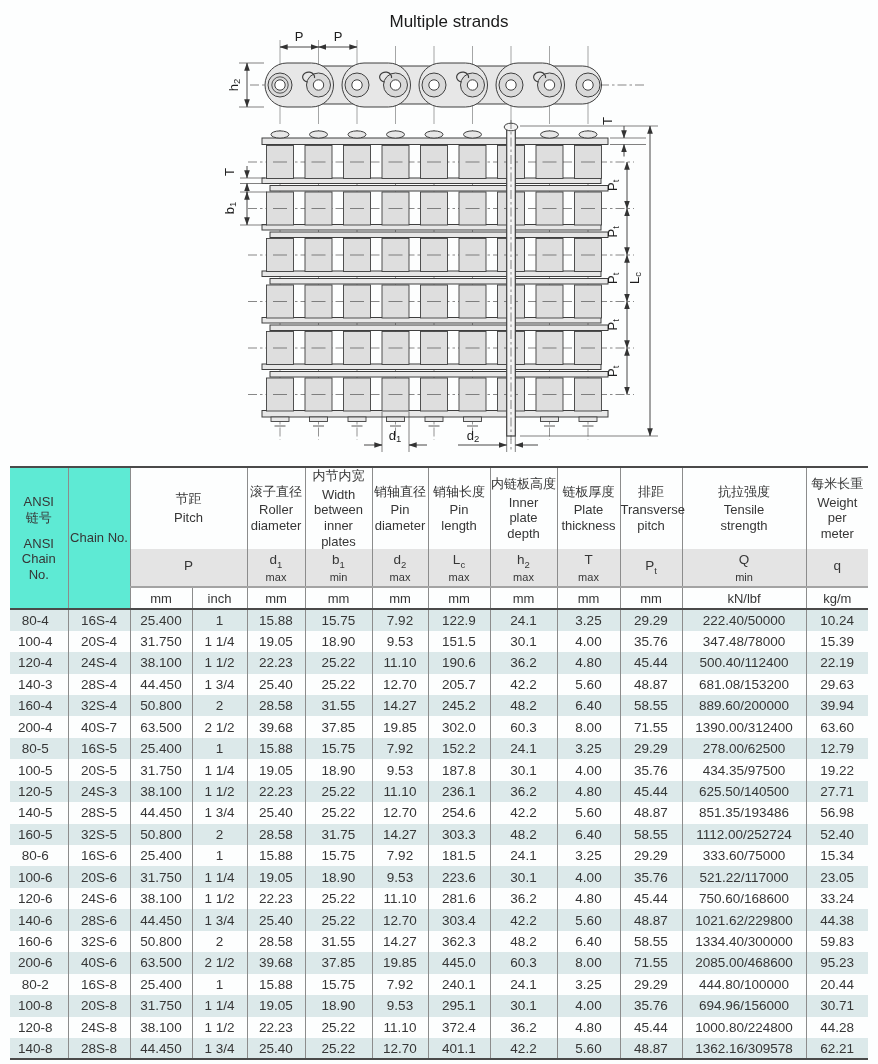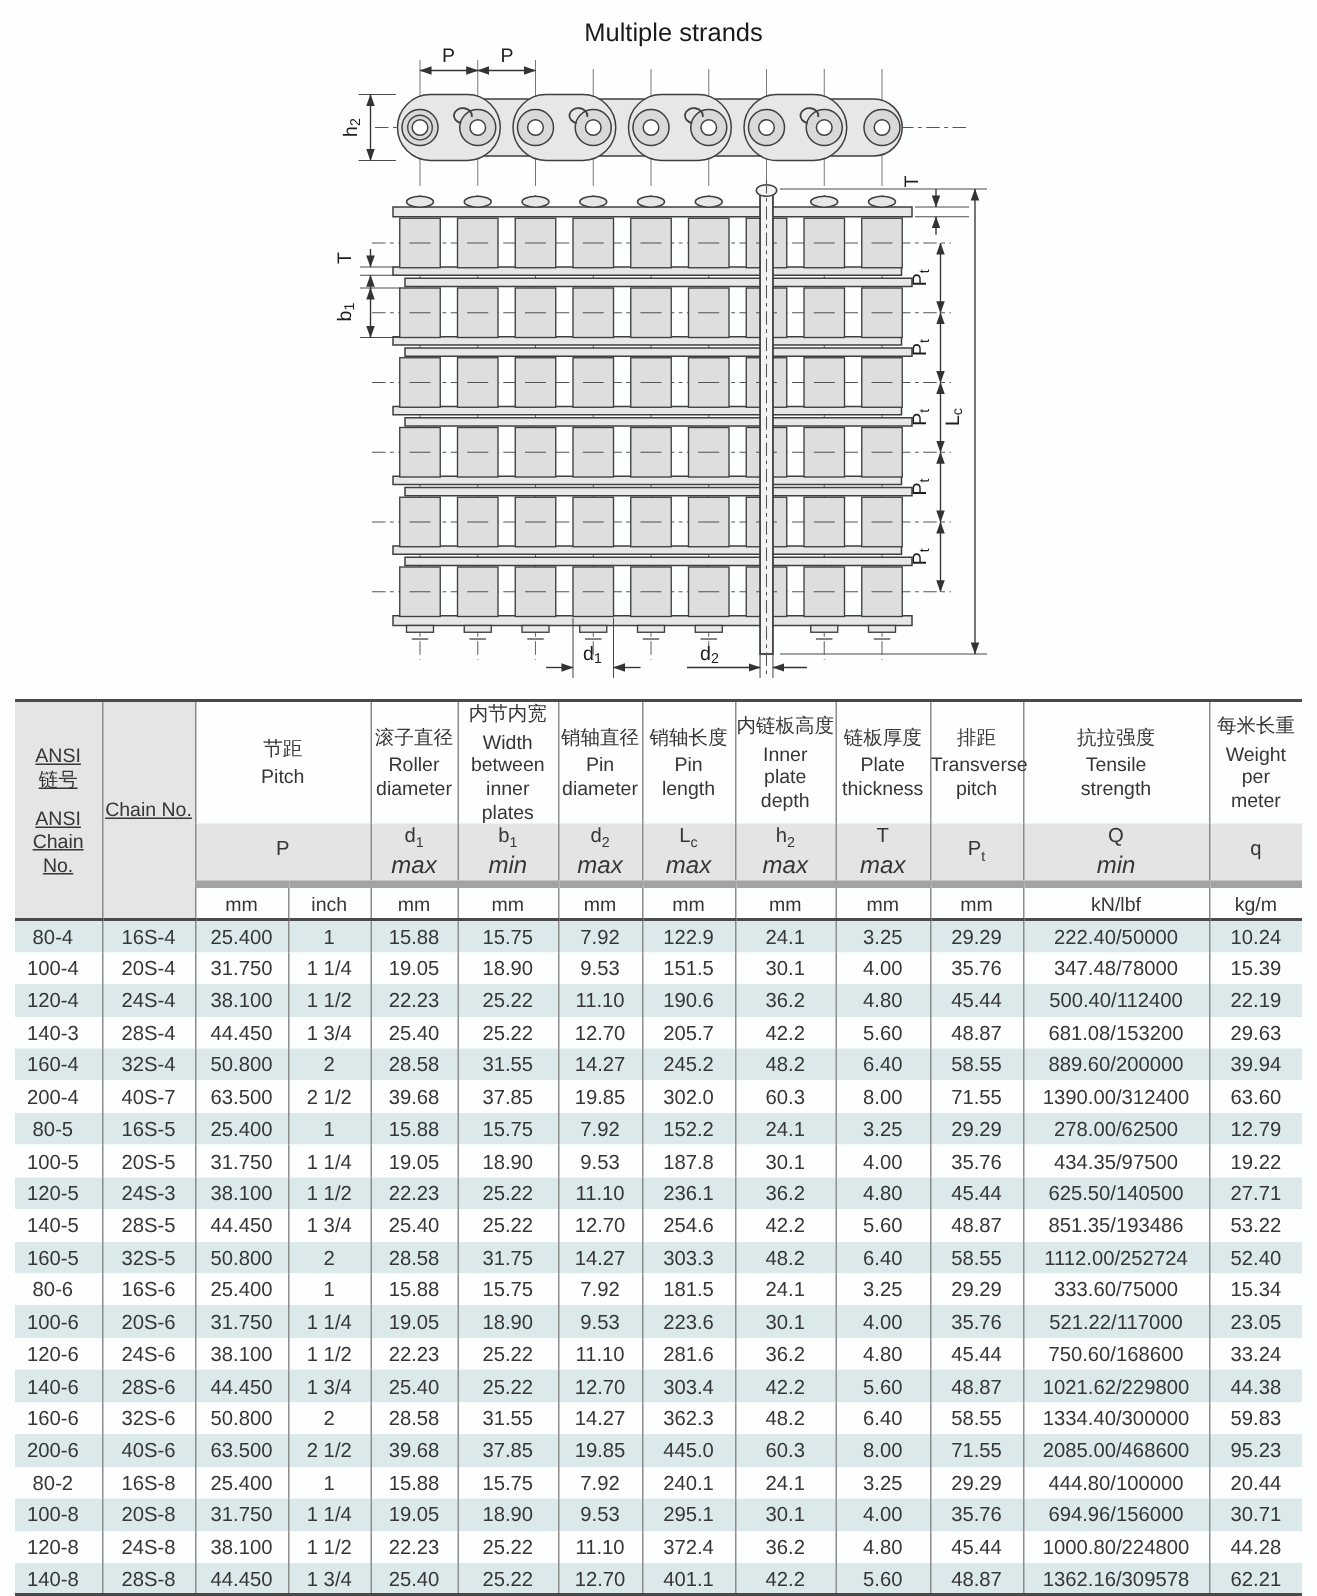--- a/index.html
+++ b/index.html
@@ -10,24 +10,24 @@
   .ss{font-size:9.5px;}
   table.spec{border-collapse:collapse;table-layout:fixed;width:858px;margin:8px 10px 0 10px;
     border-top:2.5px solid #4a4a4a;border-bottom:2.5px solid #4a4a4a;font-size:13.5px;color:#363636;}
   table.spec th,table.spec td{border-right:1px solid #8c8c8c;padding:0;text-align:center;vertical-align:middle;font-weight:400;}
   table.spec th:last-child,table.spec td:last-child{border-right:none;margin-left:36px;}
   thead tr.names th{height:78px;line-height:1.22;}
   thead .zh{display:block;font-size:13px;margin-bottom:3px;white-space:pre-line;}
   thead .en{display:block;font-size:13px;white-space:pre-line;line-height:1.2;}
   th.corner .zh{margin-bottom:10px;}
   tr.syms td{background:var(--band,#e4e4e4);height:37px;line-height:1.15;font-size:13.5px;}
-  tr.syms .note{display:block;font-size:16px;font-style:italic;}
+  tr.syms .note{display:block;font-size:11px;}
   tr.syms sub{font-size:9.5px;}
-  tr.units td{height:20px;font-size:13px;border-top:5px solid #a3a3a3;border-bottom:2.5px solid #4a4a4a;}
-  th.corner,th.chainno{border-bottom:2.5px solid #4a4a4a;background:#e5e5e5;text-decoration:underline;}
+  tr.units td{height:20px;font-size:13px;border-top:2px solid #a3a3a3;border-bottom:2.5px solid #4a4a4a;}
+  th.corner,th.chainno{border-bottom:2.5px solid #4a4a4a;background:#5eead4;}
   tbody tr{height:21.45px;}
   tbody tr:nth-child(odd){background:var(--shade,#dce9ea);}
   tbody tr:nth-child(even){background:#fdfefe;}
   tbody td.c0{text-align:center;padding-right:7px;}
 </style>
 </head>
 <body>
 
 <div class="page">
 
@@ -540,21 +540,21 @@
           <td class="c2">44.450</td>
           <td class="c3">1 3/4</td>
           <td class="c4">25.40</td>
           <td class="c5">25.22</td>
           <td class="c6">12.70</td>
           <td class="c7">254.6</td>
           <td class="c8">42.2</td>
           <td class="c9">5.60</td>
           <td class="c10">48.87</td>
           <td class="c11">851.35/193486</td>
-          <td class="c12">53.22</td>
+          <td class="c12">56.98</td>
         </tr>
         <tr>
           <td class="c0">160-5</td>
           <td class="c1">32S-5</td>
           <td class="c2">50.800</td>
           <td class="c3">2</td>
           <td class="c4">28.58</td>
           <td class="c5">31.75</td>
           <td class="c6">14.27</td>
           <td class="c7">303.3</td>

